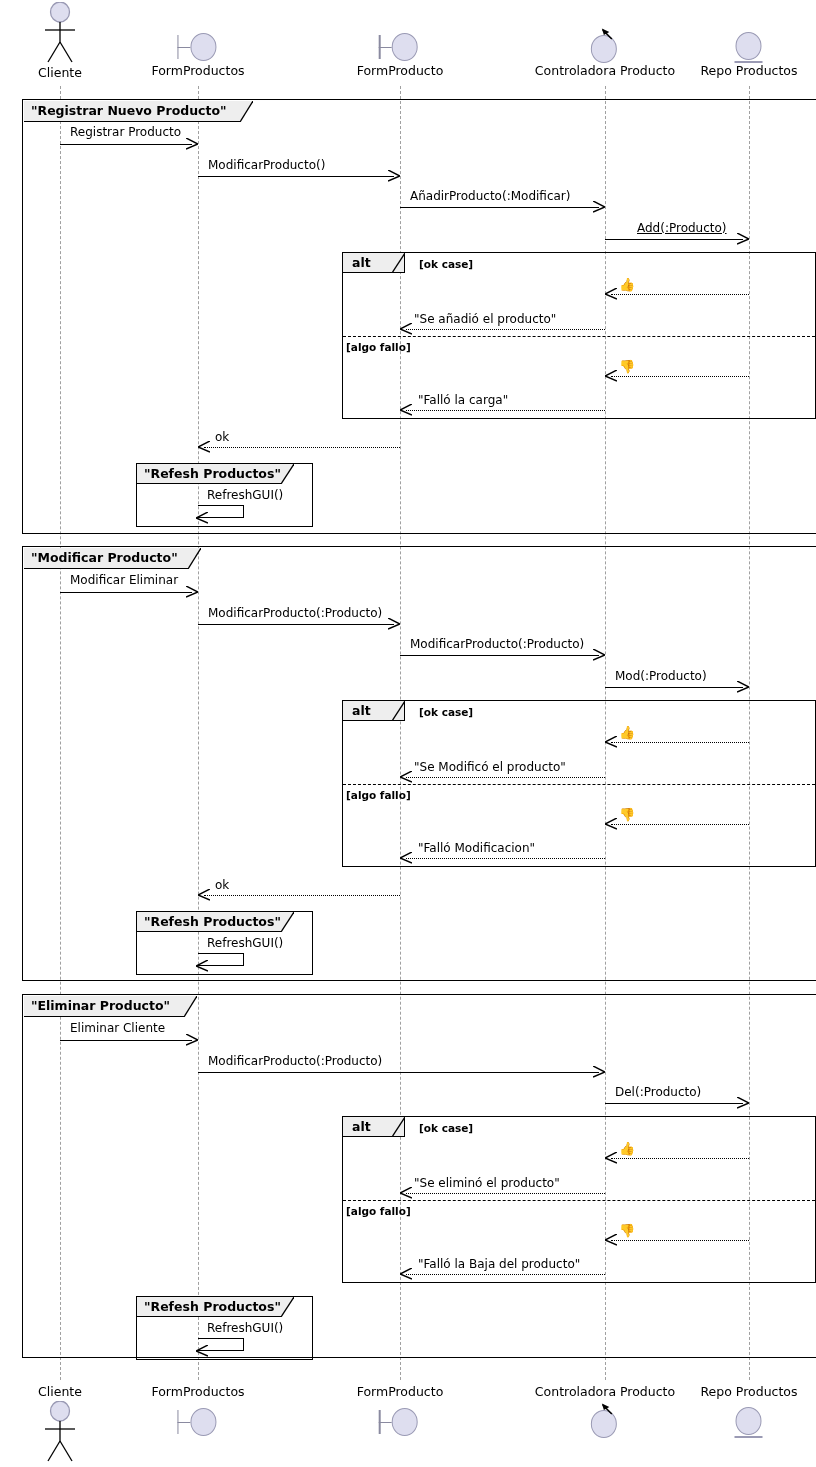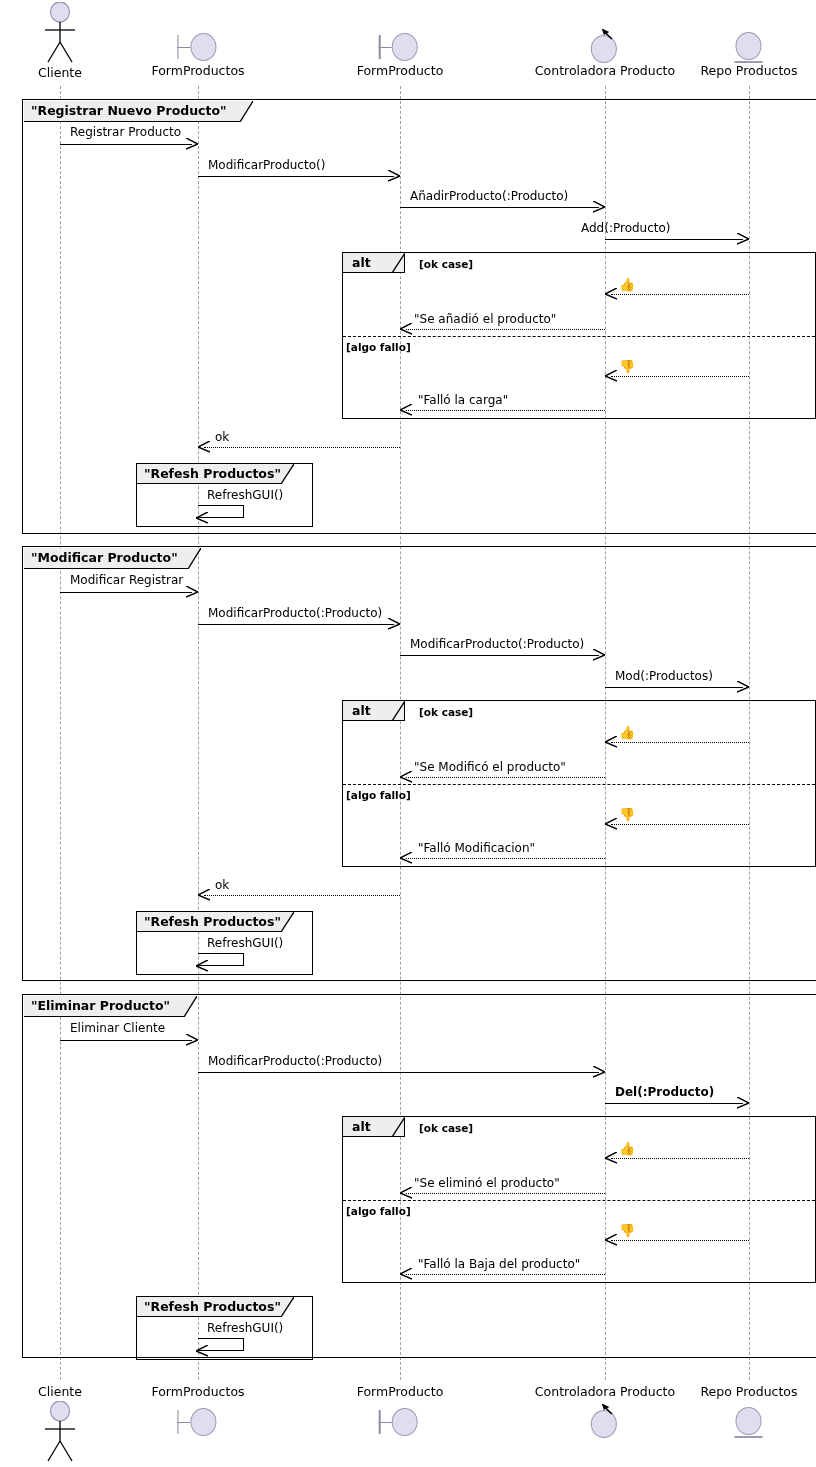--- a/index.html
+++ b/index.html
@@ -154,27 +154,27 @@
   <svg class="arrowhead" style="left:172px;top:138px;" viewBox="0 0 12 12">
       <path d="M0,0 L12,6 L0,11" fill="none" stroke="#000" stroke-width="1.5"></path>
     </svg>
 
   <div class="msg-label" style="left:194px;top:159px;">ModificarProducto()</div>
   <div class="msg-line solid" style="left:184px;top:176px;width:196px;"></div>
   <svg class="arrowhead" style="left:374px;top:170px;" viewBox="0 0 12 12">
       <path d="M0,0 L12,6 L0,11" fill="none" stroke="#000" stroke-width="1.5"></path>
     </svg>
 
-  <div class="msg-label" style="left:396px;top:190px;">AñadirProducto(:Producto)</div>
+  <div class="msg-label" style="left:396px;top:190px;">AñadirProducto(:Modificar)</div>
   <div class="msg-line solid" style="left:386px;top:207px;width:199px;"></div>
   <svg class="arrowhead" style="left:579px;top:201px;" viewBox="0 0 12 12">
       <path d="M0,0 L12,6 L0,11" fill="none" stroke="#000" stroke-width="1.5"></path>
     </svg>
 
-  <div class="msg-label" style="left:567px;top:222px;">Add(:Producto)</div>
+  <div class="msg-label" style="left:623px;top:222px;text-decoration:underline;">Add(:Producto)</div>
   <div class="msg-line solid" style="left:591px;top:239px;width:138px;"></div>
   <svg class="arrowhead" style="left:723px;top:233px;" viewBox="0 0 12 12">
       <path d="M0,0 L12,6 L0,11" fill="none" stroke="#000" stroke-width="1.5"></path>
     </svg>
 
   <div class="frag-inner" style="left:328px;top:252px;width:474px;height:167px;"></div>
   <div class="alt-label" style="left:329px;top:253px;width:62px;height:20px;">
     <span>alt</span>
   </div>
   <svg style="position:absolute;left:378px;top:253px;" width="13" height="20" viewBox="0 0 13 20">
@@ -232,39 +232,39 @@
 
   <div class="frag" style="left:8px;top:546px;width:800px;height:435px;"></div>
   <div class="frag-hdr notch" style="left:10px;top:548px;width:164px;height:21px;">
     <span>"Modificar Producto"</span>
     <svg class="corner" viewBox="0 0 13 21" width="13" height="21">
         <path d="M0,0 L13,0 L0,21 Z" fill="#EEEEEE"></path>
         <path d="M13,0 L0,21" stroke="#000" stroke-width="1.3" fill="none"></path>
       </svg>
   </div>
 
-  <div class="msg-label" style="left:56px;top:574px;">Modificar Registrar</div>
+  <div class="msg-label" style="left:56px;top:574px;">Modificar Eliminar</div>
   <div class="msg-line solid" style="left:46px;top:592px;width:132px;"></div>
   <svg class="arrowhead" style="left:172px;top:586px;" viewBox="0 0 12 12">
       <path d="M0,0 L12,6 L0,11" fill="none" stroke="#000" stroke-width="1.5"></path>
     </svg>
 
   <div class="msg-label" style="left:194px;top:607px;">ModificarProducto(:Producto)</div>
   <div class="msg-line solid" style="left:184px;top:624px;width:196px;"></div>
   <svg class="arrowhead" style="left:374px;top:618px;" viewBox="0 0 12 12">
       <path d="M0,0 L12,6 L0,11" fill="none" stroke="#000" stroke-width="1.5"></path>
     </svg>
 
   <div class="msg-label" style="left:396px;top:638px;">ModificarProducto(:Producto)</div>
   <div class="msg-line solid" style="left:386px;top:655px;width:199px;"></div>
   <svg class="arrowhead" style="left:579px;top:649px;" viewBox="0 0 12 12">
       <path d="M0,0 L12,6 L0,11" fill="none" stroke="#000" stroke-width="1.5"></path>
     </svg>
 
-  <div class="msg-label" style="left:601px;top:670px;">Mod(:Productos)</div>
+  <div class="msg-label" style="left:601px;top:670px;">Mod(:Producto)</div>
   <div class="msg-line solid" style="left:591px;top:687px;width:138px;"></div>
   <svg class="arrowhead" style="left:723px;top:681px;" viewBox="0 0 12 12">
       <path d="M0,0 L12,6 L0,11" fill="none" stroke="#000" stroke-width="1.5"></path>
     </svg>
 
   <div class="frag-inner" style="left:328px;top:700px;width:474px;height:167px;"></div>
   <div class="alt-label" style="left:329px;top:701px;width:62px;height:20px;">
     <span>alt</span>
   </div>
   <svg style="position:absolute;left:378px;top:701px;" width="13" height="20" viewBox="0 0 13 20">
@@ -334,21 +334,21 @@
   <svg class="arrowhead" style="left:172px;top:1034px;" viewBox="0 0 12 12">
       <path d="M0,0 L12,6 L0,11" fill="none" stroke="#000" stroke-width="1.5"></path>
     </svg>
 
   <div class="msg-label" style="left:194px;top:1055px;">ModificarProducto(:Producto)</div>
   <div class="msg-line solid" style="left:184px;top:1072px;width:401px;"></div>
   <svg class="arrowhead" style="left:579px;top:1066px;" viewBox="0 0 12 12">
       <path d="M0,0 L12,6 L0,11" fill="none" stroke="#000" stroke-width="1.5"></path>
     </svg>
 
-  <div class="msg-label" style="left:601px;top:1086px;font-weight:bold;">Del(:Producto)</div>
+  <div class="msg-label" style="left:601px;top:1086px;">Del(:Producto)</div>
   <div class="msg-line solid" style="left:591px;top:1103px;width:138px;"></div>
   <svg class="arrowhead" style="left:723px;top:1097px;" viewBox="0 0 12 12">
       <path d="M0,0 L12,6 L0,11" fill="none" stroke="#000" stroke-width="1.5"></path>
     </svg>
 
   <div class="frag-inner" style="left:328px;top:1116px;width:474px;height:167px;"></div>
   <div class="alt-label" style="left:329px;top:1117px;width:62px;height:20px;">
     <span>alt</span>
   </div>
   <svg style="position:absolute;left:378px;top:1117px;" width="13" height="20" viewBox="0 0 13 20">

